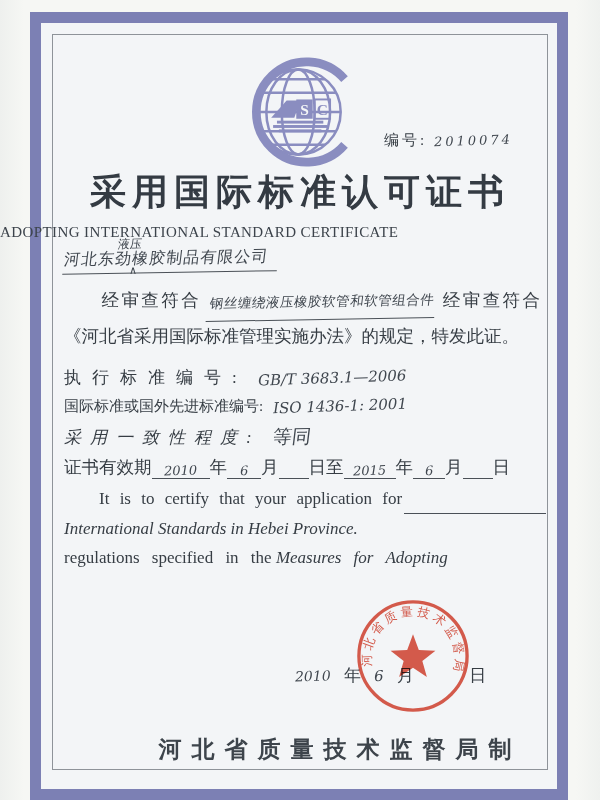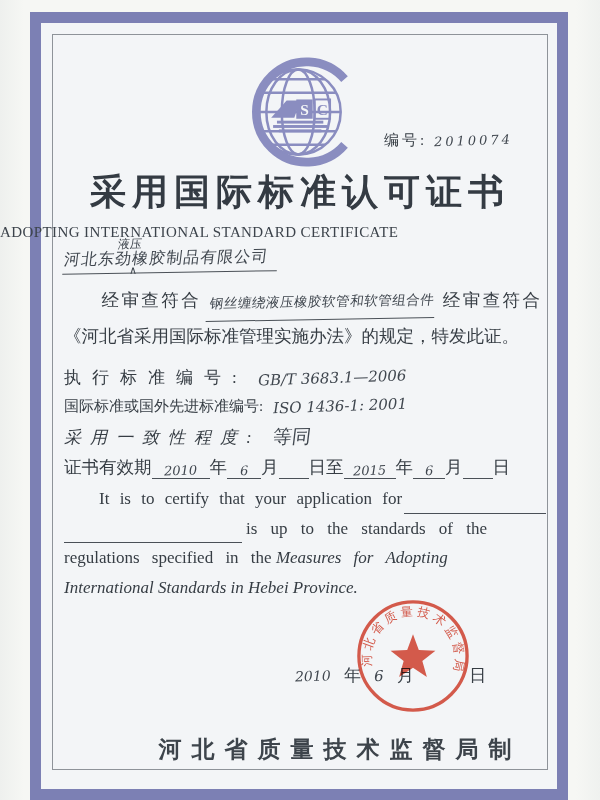--- a/index.html
+++ b/index.html
@@ -133,30 +133,26 @@
   <div class="abs validity">
     <span>证书有效期</span><span class="blank" style="width:58px"><span class="hw-num">2010</span></span><span>年</span><span class="blank" style="width:34px"><span class="hw-num">6</span></span><span>月</span><span class="blank" style="width:30px"></span><span>日至</span><span class="blank" style="width:52px"><span class="hw-num">2015</span></span><span>年</span><span class="blank" style="width:32px"><span class="hw-num">6</span></span><span>月</span><span class="blank" style="width:30px"></span><span>日</span>
   </div>
 
   <div class="abs english">
     <div class="row">
       <span class="indent"></span>
       <span class="ws">It is to certify that your application for</span>
       <span class="en-blank"></span>
     </div>
-    <div class="row">
-      <span class="en-blank-fixed"></span>
-      <span class="ws" style="word-spacing:9px">is up to the standards of the</span>
+    <div>
+      <span class="it">International Standards in Hebei Province.</span>
     </div>
     <div>
       <span class="ws" style="word-spacing:8px">regulations specified in the</span>
       <span class="it" style="word-spacing:8px">Measures  for  Adopting</span>
-    </div>
-    <div>
-      <span class="it">International Standards in Hebei Province.</span>
     </div>
   </div>
 
   <div class="abs issuer-date">
     <span class="hw-num" style="font-size:14px">2010</span>
     <span class="u">年</span>
     <span class="hw-num" style="font-size:15px">6</span>
     <span class="u">月</span>
     <span class="day">日</span>
   </div>

